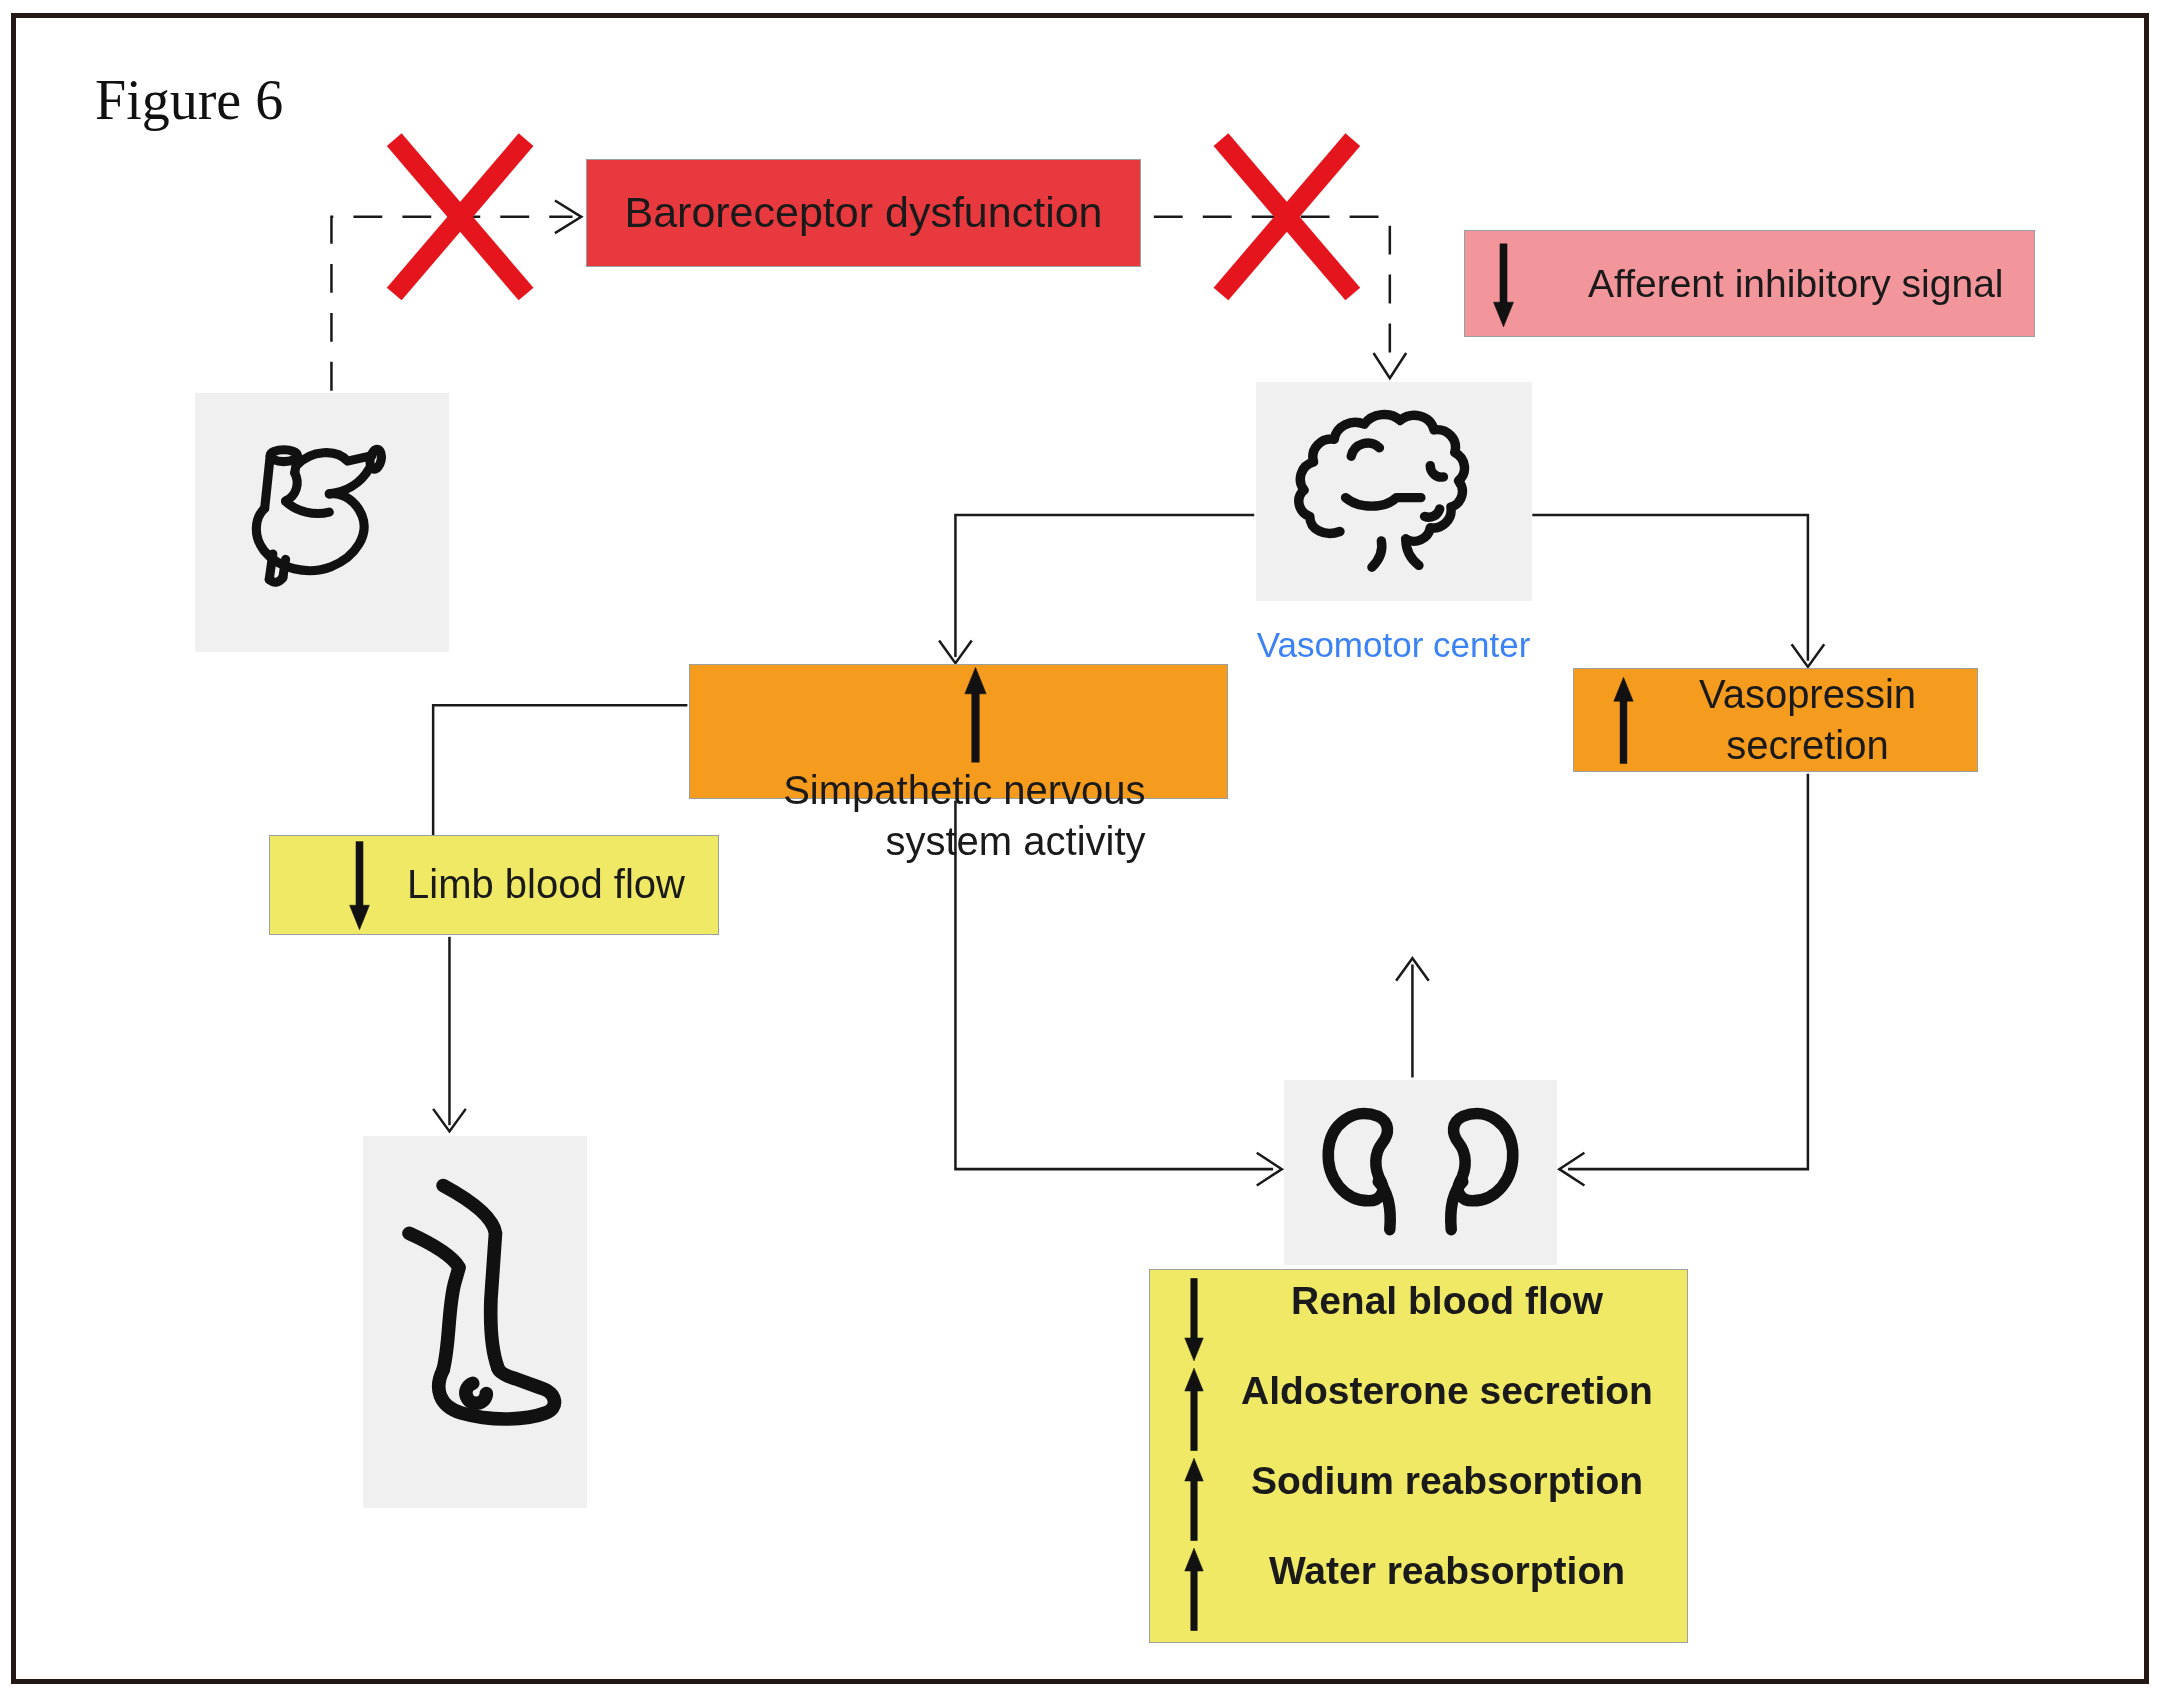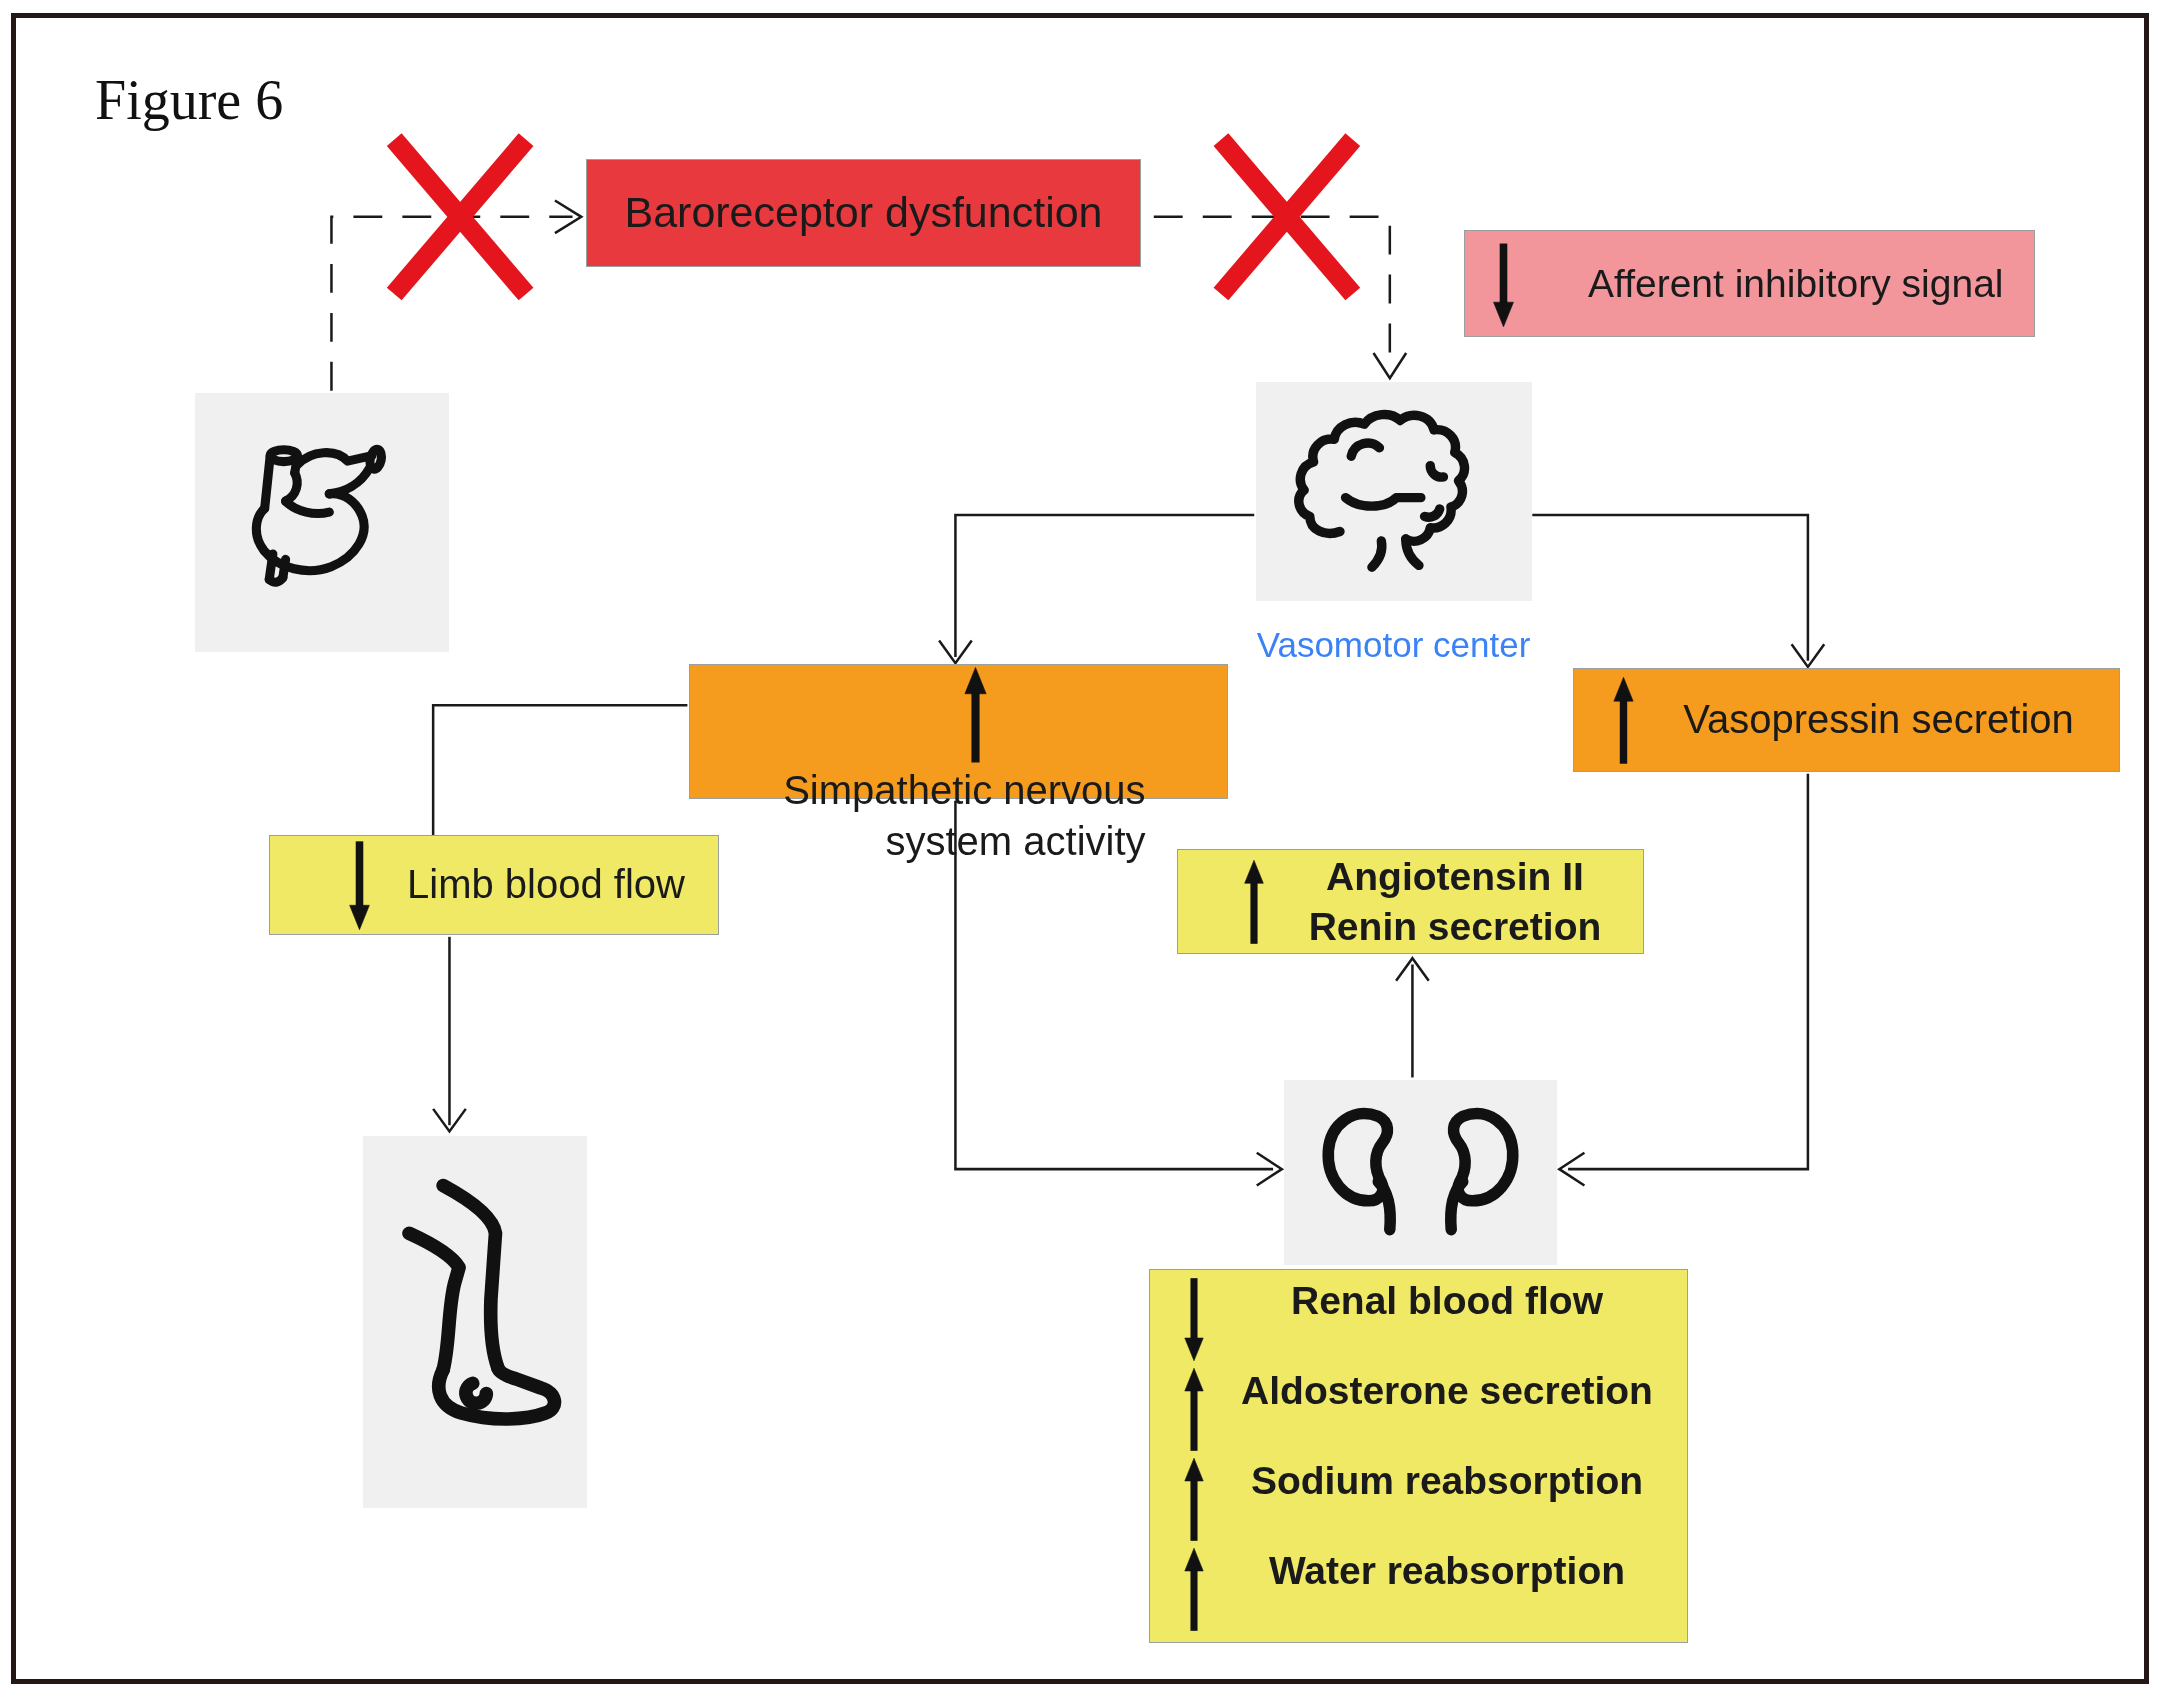--- a/index.html
+++ b/index.html
@@ -150,44 +150,36 @@
 
   <div class="box box-orange" style="left:689px;top:664px;width:539px;height:135px;padding-left:33px;flex-direction:column;">
     <svg class="thick-arrow" width="29" height="100" viewBox="0 0 46 160">
       <line x1="23" y1="156" x2="23" y2="40" stroke-width="13"></line>
       <path d="M23 4 L6 46 L40 46 Z"></path>
     </svg>
     <span class="lbl lbl-right">Simpathetic nervous
 system activity</span>
   </div>
 
-  <div class="box box-orange" style="left:1573px;top:668px;width:547px;height:104px;padding-left:35px;">
+  <div class="box box-orange" style="left:1573px;top:668px;width:405px;height:104px;padding-left:35px;">
     <svg class="thick-arrow" width="29" height="91" viewBox="0 0 46 160">
       <line x1="23" y1="156" x2="23" y2="40" stroke-width="13"></line>
       <path d="M23 4 L6 46 L40 46 Z"></path>
     </svg>
     <span class="lbl lbl-center">Vasopressin secretion</span>
   </div>
 
   <div class="box box-yellow" style="left:269px;top:835px;width:450px;height:100px;padding-left:75px;">
     <svg class="thick-arrow" width="29" height="93" viewBox="0 0 46 160">
       <line x1="23" y1="4" x2="23" y2="120" stroke-width="13"></line>
       <path d="M23 156 L6 114 L40 114 Z"></path>
     </svg>
     <span class="lbl lbl-center">Limb blood flow</span>
   </div>
 
-  <div class="box box-yellow" style="left:1177px;top:849px;width:467px;height:105px;padding-left:63px;">
-    <svg class="thick-arrow" width="26" height="88" viewBox="0 0 46 160">
-      <line x1="23" y1="156" x2="23" y2="40" stroke-width="13"></line>
-      <path d="M23 4 L6 46 L40 46 Z"></path>
-    </svg>
-    <span class="lbl lbl-center bold" style="font-size:39px;">Angiotensin II
-Renin secretion</span>
-  </div>
 
   <div class="graybox" style="left:363px;top:1136px;width:224px;height:372px;">
     <svg width="182" height="320" viewBox="0 0 160 280" fill="none" stroke="#111" stroke-width="12" stroke-linecap="round" stroke-linejoin="round">
       <path d="M22 62 C44 72 60 82 66 92 L62 106 C56 130 58 158 52 182"></path>
       <path d="M52 20 C78 34 96 48 98 62 L94 120 C93 148 95 166 100 180"></path>
       <path d="M52 182 C44 198 48 214 68 220 C96 228 126 226 142 220 C154 216 152 202 138 198 L116 190 C106 187 101 184 100 180"></path>
       <path d="M78 194 a9 9 0 1 0 12 9"></path>
     </svg>
   </div>
 

